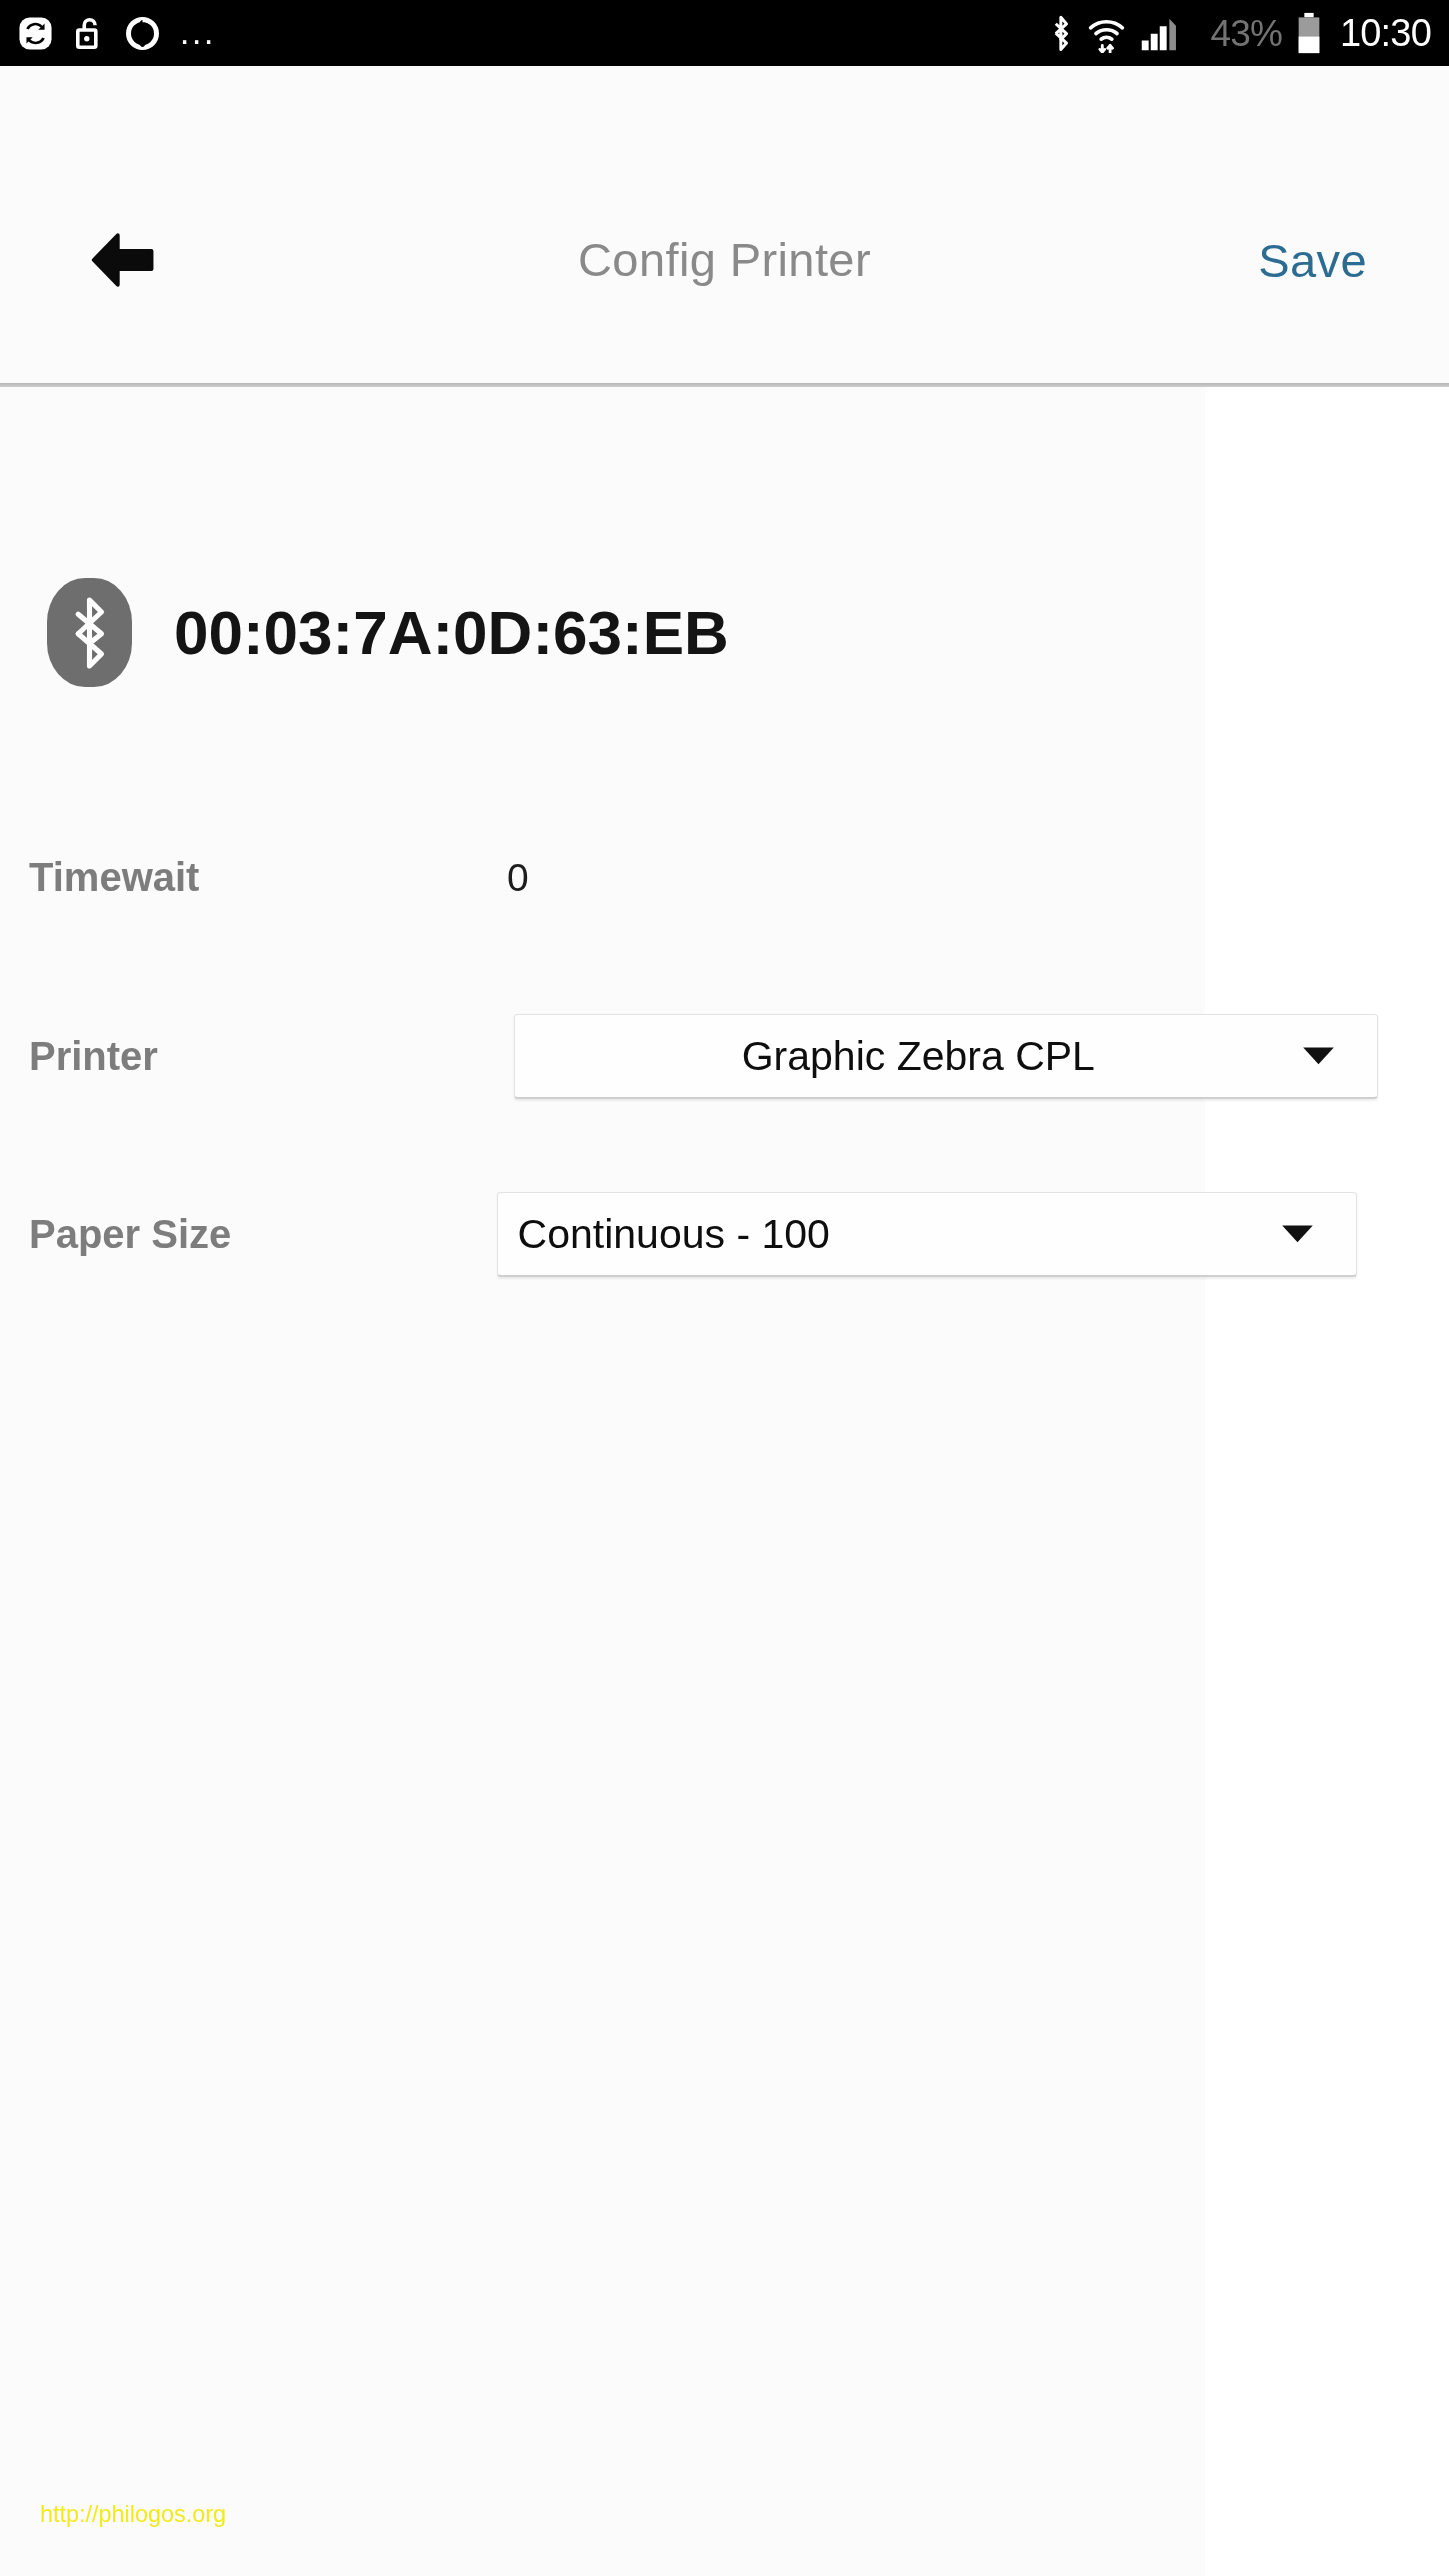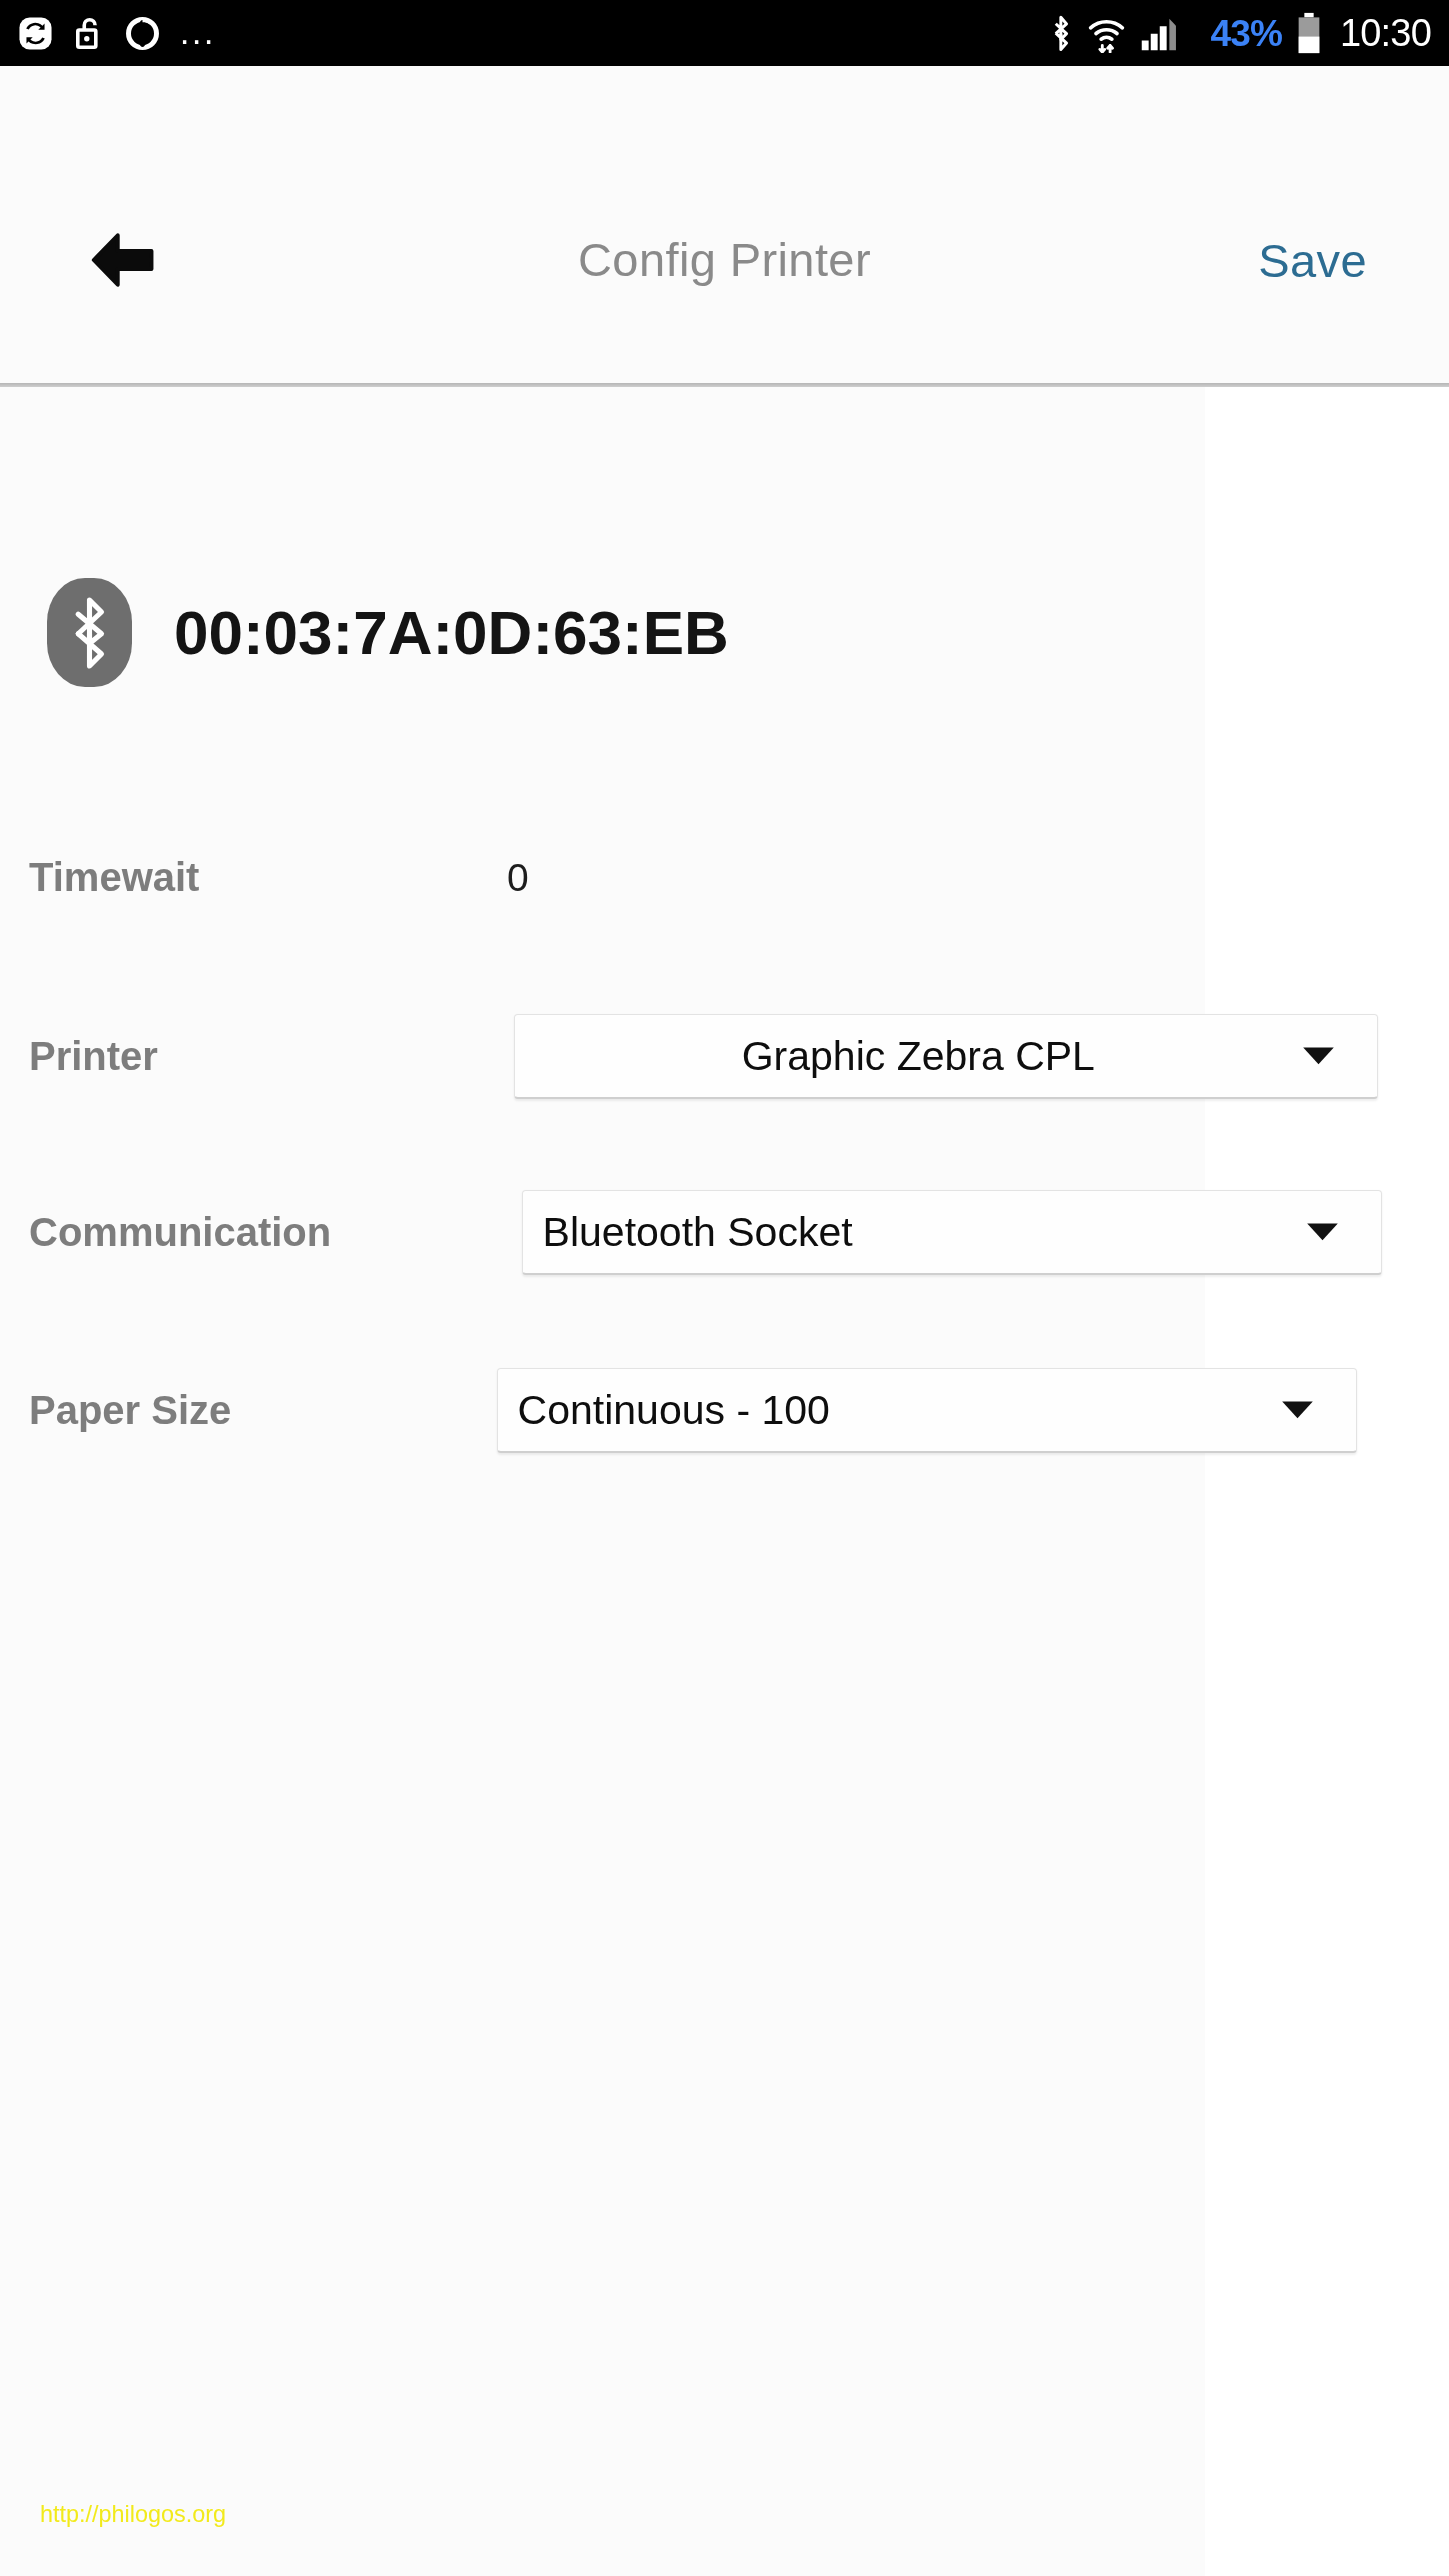--- a/index.html
+++ b/index.html
@@ -33,23 +33,23 @@
     align-items: center;
   }
   .sb-left { gap: 19.6px; }
   .sb-right { gap: 13.6px; }
   .sb-icon {
     display: inline-flex;
     align-items: center;
     justify-content: center;
   }
   .sb-text {
-    color: #3b82f6;
+    color: #737373;
     font-size: 37px;
-    font-weight: 700;
+    font-weight: 400;
     letter-spacing: -0.8px;
     line-height: 1;
     white-space: nowrap;
     margin-left: 19px;
   }
   .sb-clock {
     color: #ffffff;
     font-size: 38px;
     font-weight: 400;
     letter-spacing: -0.8px;
@@ -356,31 +356,20 @@
       <div class="spinner spinner-printer">
         <span class="spinner-text">Graphic Zebra CPL</span>
         <span class="spinner-caret">
           <svg width="33" height="19.6" viewBox="0 0 22 13">
             <path d="M0.8 1 L21.2 1 L11 12.2 Z" fill="#111111"></path>
           </svg>
         </span>
       </div>
     </div>
 
-    <div class="form-row row-comm">
-      <div class="field-label">Communication</div>
-      <div class="spinner spinner-comm">
-        <span class="spinner-text">Bluetooth Socket</span>
-        <span class="spinner-caret">
-          <svg width="33" height="19.6" viewBox="0 0 22 13">
-            <path d="M0.8 1 L21.2 1 L11 12.2 Z" fill="#111111"></path>
-          </svg>
-        </span>
-      </div>
-    </div>
 
     <div class="form-row row-paper">
       <div class="field-label">Paper Size</div>
       <div class="spinner spinner-paper">
         <span class="spinner-text">Continuous - 100</span>
         <span class="spinner-caret">
           <svg width="33" height="19.6" viewBox="0 0 22 13">
             <path d="M0.8 1 L21.2 1 L11 12.2 Z" fill="#111111"></path>
           </svg>
         </span>

